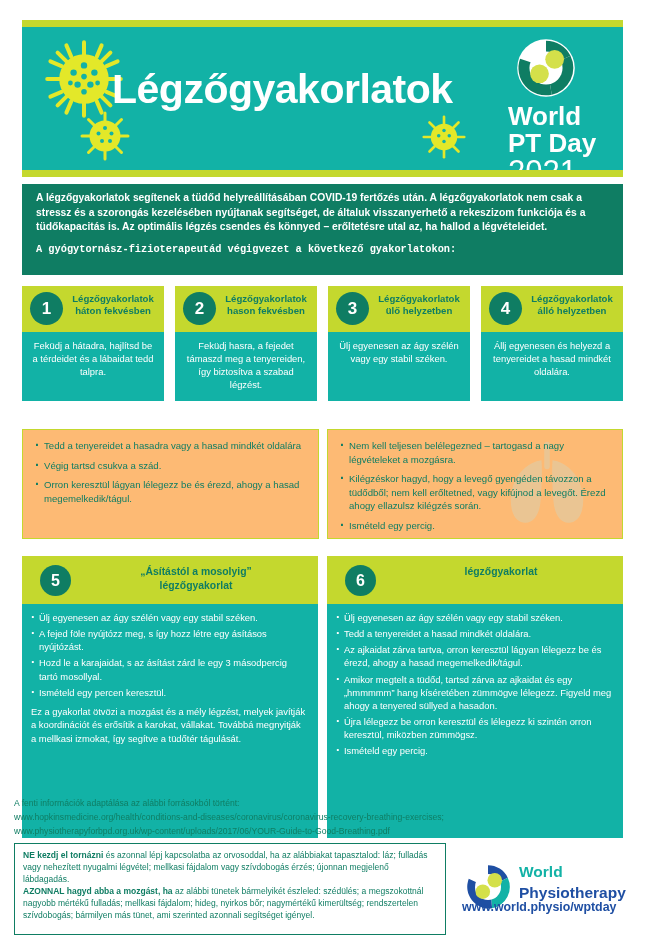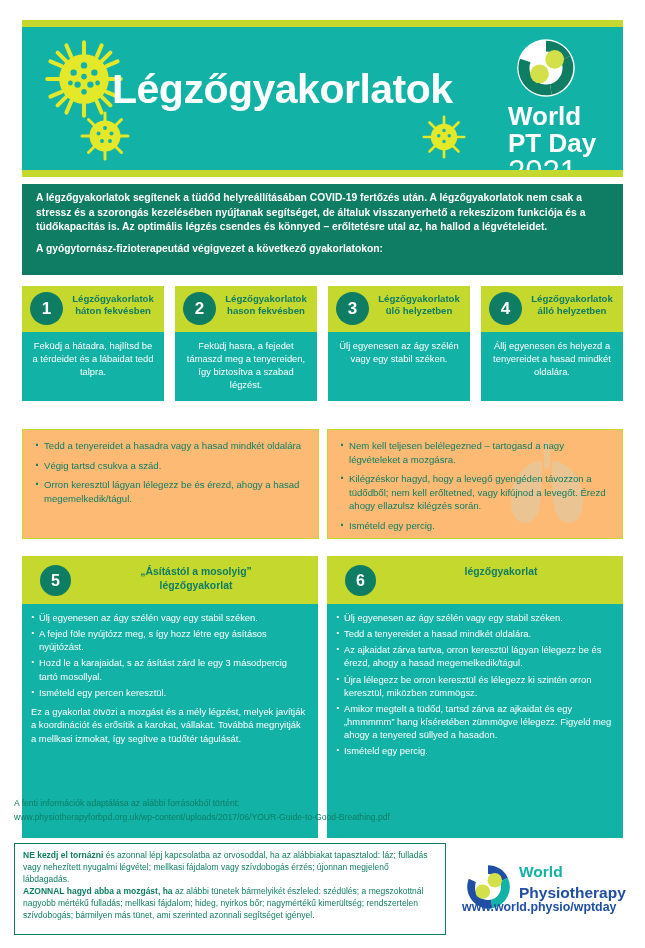--- a/index.html
+++ b/index.html
@@ -40,21 +40,21 @@
   .wptd .l3 { color:#fff; font-size: 31px; line-height: 1.05; margin-left:4px; font-family:"Liberation Sans",sans-serif; font-weight:300; }
 
   
   .intro {
     position: absolute; left: 22px; top: 184px; width: 601px; height: 91px;
     background: #0f7d63; color: #ffffff;
     padding: 7px 14px 0 14px;
   }
   .intro p { font-size: 10.3px; line-height: 1.42; font-weight: bold; }
   .intro p.lead { font-weight: bold; }
-  .intro p.sub { margin-top: 7px; font-weight: bold; }
+  .intro p.sub { margin-top: 7px; font-weight: bold; font-family: Liberation Mono, monospace; }
 
   
   .cards { position: absolute; left: 22px; top: 286px; width: 601px; height: 115px; }
   .card { position: absolute; top: 0; width: 142px; height: 115px; }
   .card .head {
     height: 46px; background: #c4d82e; position: relative;
   }
   .card .circle {
     position: absolute; left: 8px; top: 6px; width: 33px; height: 33px;
     border-radius: 50%; background: #0f7d63; color: #ffffff;
@@ -314,29 +314,30 @@
       <div class="circle">6</div>
       <div class="htext">
         <div>légzőgyakorlat</div>
       </div>
     </div>
     <div class="body" style="height:234px;">
       <ul>
         <li>Ülj egyenesen az ágy szélén vagy egy stabil széken.</li>
         <li>Tedd a tenyereidet a hasad mindkét oldalára.</li>
         <li>Az ajkaidat zárva tartva, orron keresztül lágyan lélegezz be és érezd, ahogy a hasad megemelkedik/tágul.</li>
+        <li>Amikor megtelt a tüdőd, tartsd zárva az ajkaidat és egy „hmmmmm” hang kíséretében zümmögve lélegezz. Figyeld meg ahogy a tenyered süllyed a hasadon.</li>
         <li>Újra lélegezz be orron keresztül és lélegezz ki szintén orron keresztül, miközben zümmögsz.</li>
-        <li>Amikor megtelt a tüdőd, tartsd zárva az ajkaidat és egy „hmmmmm” hang kíséretében zümmögve lélegezz. Figyeld meg ahogy a tenyered süllyed a hasadon.</li>
         <li>Ismételd egy percig.</li>
       </ul>
     </div>
   </div>
 
   <div class="sources">
     <div>A fenti információk adaptálása az alábbi forrásokból történt:</div>
+    <div>www.hopkinsmedicine.org/health/conditions-and-diseases/coronavirus/coronavirus-recovery-breathing-exercises;</div>
     <div>www.physiotherapyforbpd.org.uk/wp-content/uploads/2017/06/YOUR-Guide-to-Good-Breathing.pdf</div>
   </div>
 
   <div class="warn">
     <p><b>NE kezdj el tornázni</b><span> és azonnal lépj kapcsolatba az orvosoddal, ha az alábbiakat tapasztalod: láz; fulladás vagy nehezített nyugalmi légvétel; mellkasi fájdalom vagy szívdobogás érzés; újonnan megjelenő lábdagadás.</span></p>
     <p><b>AZONNAL hagyd abba a mozgást, ha</b><span> az alábbi tünetek bármelyikét észleled: szédülés; a megszokottnál nagyobb mértékű fulladás; mellkasi fájdalom; hideg, nyirkos bőr; nagymértékű kimerültség; rendszertelen szívdobogás; bármilyen más tünet, ami szerinted azonnali segítséget igényel.</span></p>
   </div>
 
   <div class="wplogo">
     <svg width="52" height="50" viewBox="0 0 100 96">

